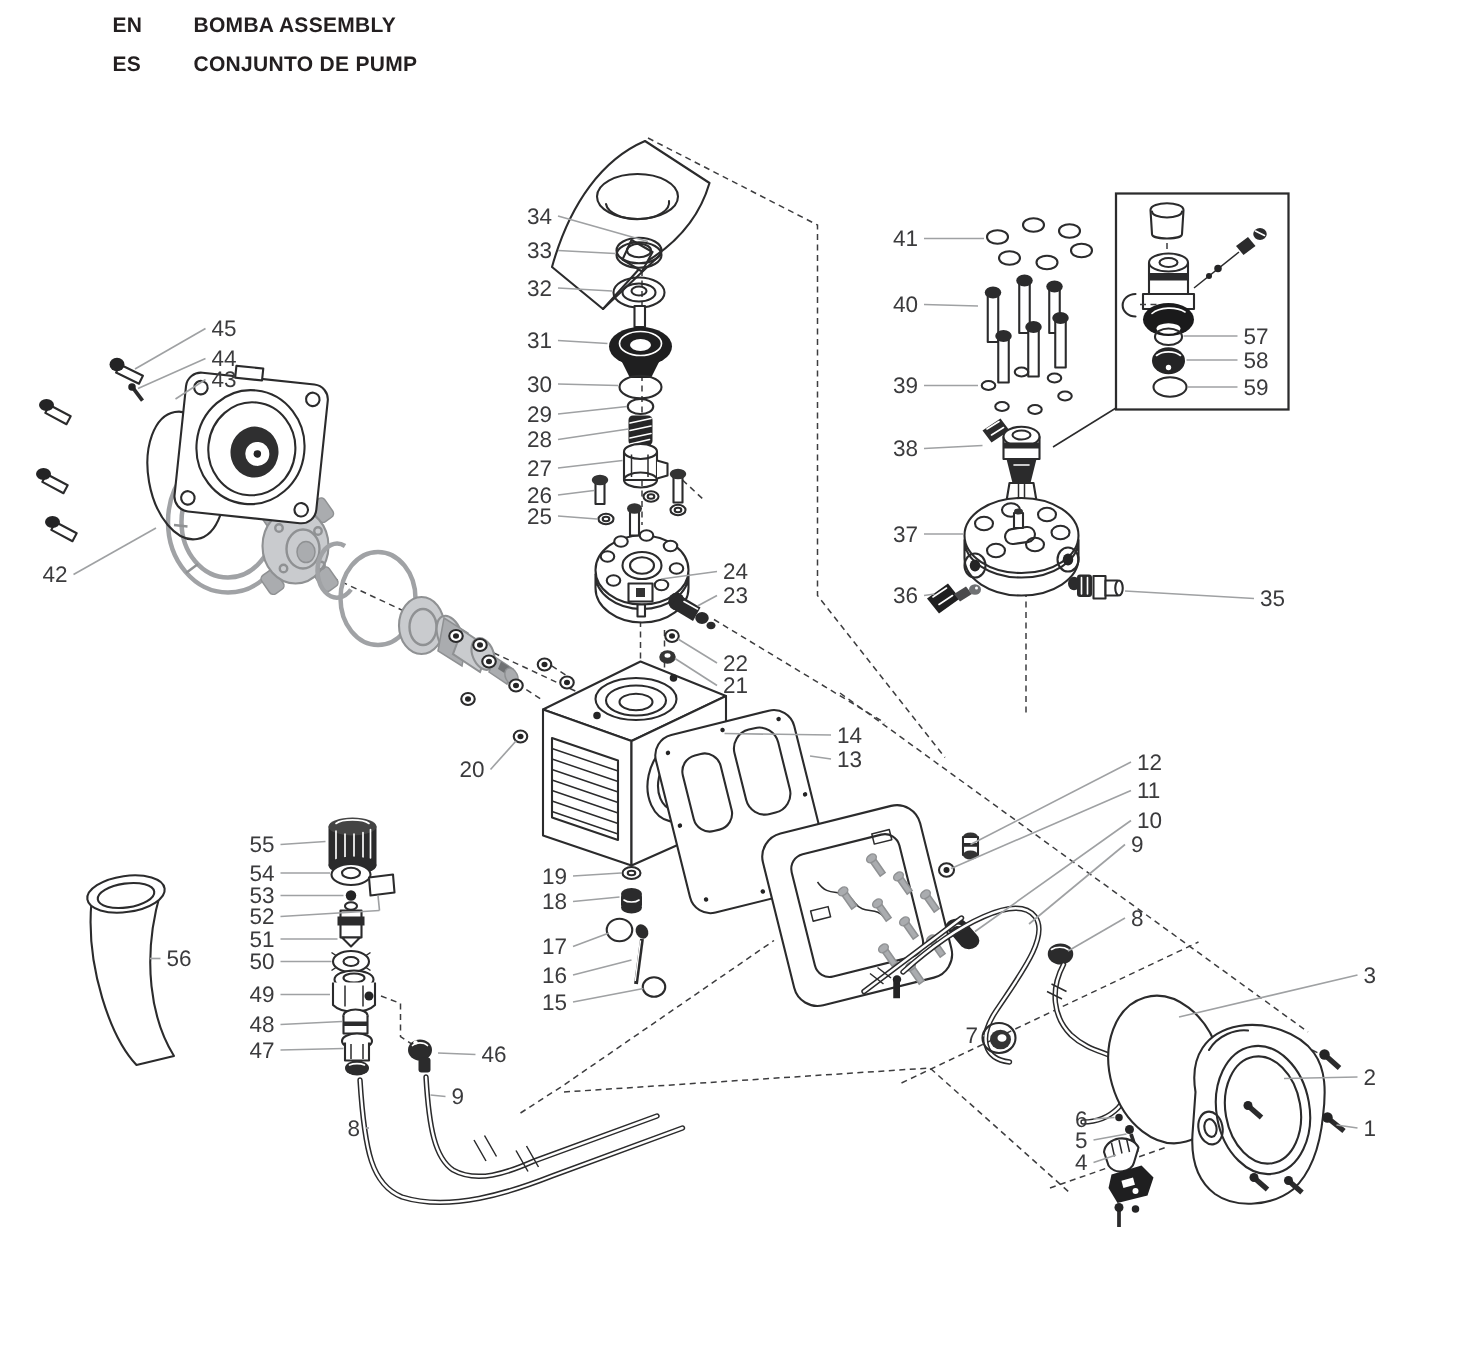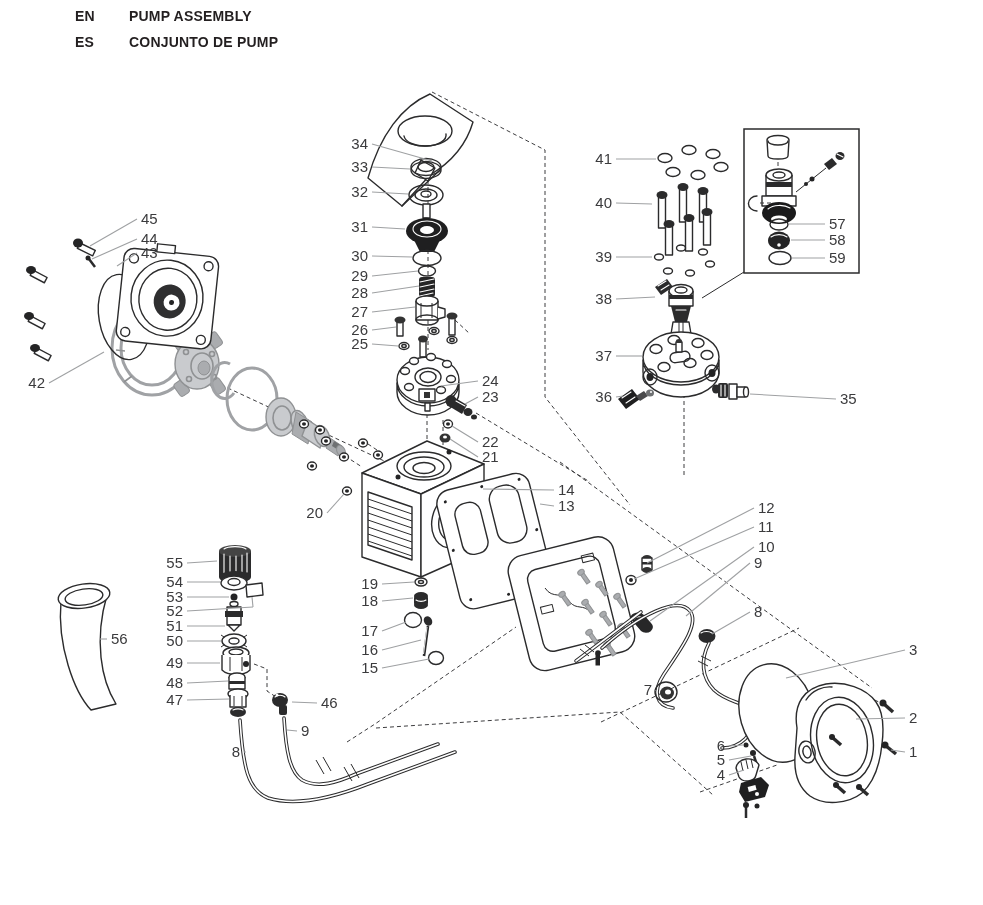--- a/index.html
+++ b/index.html
@@ -26,21 +26,21 @@
   .h8w{stroke:#fff;stroke-width:1.6;fill:none;stroke-linecap:round;}
 </style>
 </head>
 <body>
 
 <div class="page">
 
   <div class="hdr">
     <div class="hdr-row">
       <span class="hdr-lang">EN</span>
-      <span>PUMP ASSEMBLY</span>
+      <span>BOMBA ASSEMBLY</span>
     </div>
     <div class="hdr-row">
       <span class="hdr-lang">ES</span>
       <span>CONJUNTO DE PUMP</span>
     </div>
   </div>
 
   <svg width="983" height="905" viewBox="0 0 983 905">
 
     <g>

